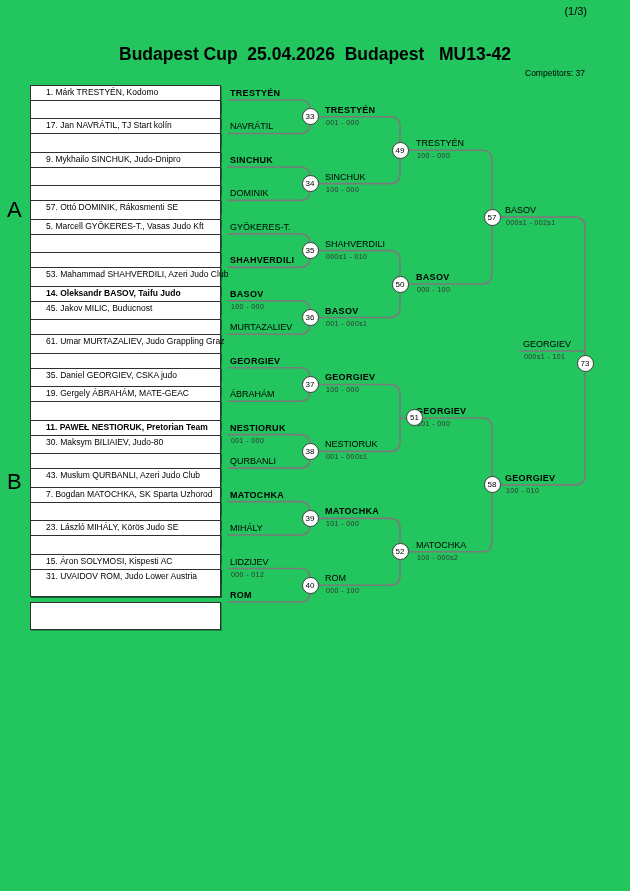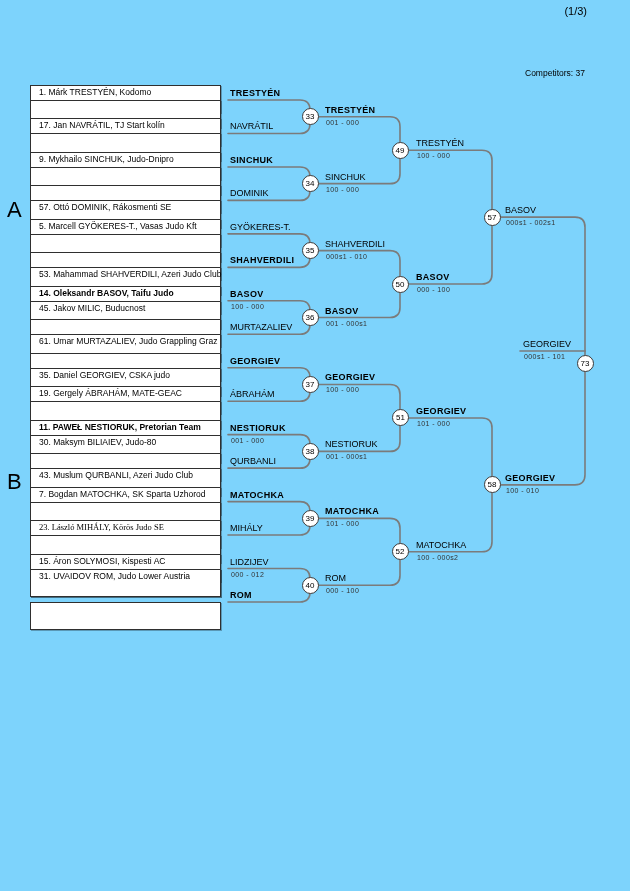--- a/index.html
+++ b/index.html
@@ -1,40 +1,41 @@
 <!DOCTYPE html>
 <html><head>
 <meta charset="utf-8">
 <style>
   html,body{margin:0;padding:0;background:#fff;}
-  #page{position:relative;width:630px;height:891px;background:#7dd3fc;overflow:hidden;
+  #page{position:relative;width:630px;height:891px;background:#22c55e;overflow:hidden;
         font-family:"Liberation Sans","DejaVu Sans",sans-serif;color:#000;}
   .page-ind{position:absolute;top:5px;right:43px;font-size:11px;}
   .title{position:absolute;top:44px;left:0;width:100%;text-align:center;
          font-size:17.5px;font-weight:bold;white-space:pre;}
   .competitors{position:absolute;top:68px;right:45px;font-size:8.5px;}
   .secletter{position:absolute;left:7px;font-size:22px;}
   svg.lines{position:absolute;left:0;top:0;}
   .box{position:absolute;left:30px;width:191px;height:28px;box-sizing:border-box;
        border:1px solid #2f2f2f;background:#fff;box-shadow:1px 1px 0 rgba(0,0,0,.28);
-       font-size:8.5px;line-height:13px;padding-left:8px;white-space:nowrap;}
+       font-size:8.5px;line-height:13px;padding-left:15px;white-space:nowrap;}
   .box.b{font-weight:bold;}
   .wl{position:absolute;height:11px;font-size:9px;line-height:11px;white-space:nowrap;}
   .wl.b{font-weight:bold;letter-spacing:.3px;}
   .sc{position:absolute;height:9px;font-size:7px;line-height:9px;color:#333;
       letter-spacing:.4px;white-space:nowrap;}
   .mc{position:absolute;width:17px;height:17px;border-radius:50%;background:#fff;
       border:1px solid #3b3b3b;box-sizing:border-box;text-align:center;
       font-size:8px;line-height:15px;}
 </style>
 </head>
 <body>
 
 <div id="page">
   <div class="page-ind">(1/3)</div>
+  <div class="title">Budapest Cup  25.04.2026  Budapest   MU13-42</div>
   <div class="competitors">Competitors: 37</div>
   <div class="secletter" style="top:197px;">A</div>
   <div class="secletter" style="top:469px;">B</div>
   <svg class="lines" width="630" height="891" viewBox="0 0 630 891" id="blines" fill="none" stroke="#7b7b7b" stroke-width="1.6" stroke-linecap="round">
       <path d="M228 100 H300 Q310 100 310 110 L310 116.73335"></path>
       <path d="M228 133.4667 H300 Q310 133.4667 310 123.4667 L310 116.73335"></path>
       <path d="M228 166.9334 H300 Q310 166.9334 310 176.9334 L310 183.66675"></path>
       <path d="M228 200.4001 H300 Q310 200.4001 310 190.4001 L310 183.66675"></path>
       <path d="M228 233.8668 H300 Q310 233.8668 310 243.8668 L310 250.60015"></path>
       <path d="M228 267.3335 H300 Q310 267.3335 310 257.3335 L310 250.60015"></path>
@@ -84,21 +85,21 @@
       <div class="box" style="top: 353px;"></div>
       <div class="box" style="top: 368px;">35. Daniel GEORGIEV, CSKA judo</div>
       <div class="box" style="top: 386px;">19. Gergely ÁBRAHÁM, MATE-GEAC</div>
       <div class="box" style="top: 401px;"></div>
       <div class="box b" style="top: 420px;">11. PAWEŁ NESTIORUK, Pretorian Team</div>
       <div class="box" style="top: 435px;">30. Maksym BILIAIEV, Judo-80</div>
       <div class="box" style="top: 453px;"></div>
       <div class="box" style="top: 468px;">43. Muslum QURBANLI, Azeri Judo Club</div>
       <div class="box" style="top: 487px;">7. Bogdan MATOCHKA, SK Sparta Uzhorod</div>
       <div class="box" style="top: 502px;"></div>
-      <div class="box" style="top: 520px; font-family: Liberation Serif, serif;">23. László MIHÁLY, Körös Judo SE</div>
+      <div class="box" style="top: 520px;">23. László MIHÁLY, Körös Judo SE</div>
       <div class="box" style="top: 535px;"></div>
       <div class="box" style="top: 554px;">15. Áron SOLYMOSI, Kispesti AC</div>
       <div class="box b" style="top: 569px;">37. Arslan LIDZIJEV, SK Yawara</div>
       <div class="box" style="top: 569px;">31. UVAIDOV ROM, Judo Lower Austria</div>
       <div class="box" style="top: 602px;"></div>
       <div class="wl b" style="left: 230px; top: 88px;">TRESTYÉN</div>
       <div class="wl" style="left: 230px; top: 121.467px;">NAVRÁTIL</div>
       <div class="wl b" style="left: 230px; top: 154.933px;">SINCHUK</div>
       <div class="wl" style="left: 230px; top: 188.4px;">DOMINIK</div>
       <div class="wl" style="left: 230px; top: 221.867px;">GYÖKERES-T.</div>
@@ -149,19 +150,19 @@
       <div class="mc" style="left: 301.5px; top: 108.233px;">33</div>
       <div class="mc" style="left: 301.5px; top: 175.167px;">34</div>
       <div class="mc" style="left: 301.5px; top: 242.1px;">35</div>
       <div class="mc" style="left: 301.5px; top: 309.034px;">36</div>
       <div class="mc" style="left: 301.5px; top: 375.967px;">37</div>
       <div class="mc" style="left: 301.5px; top: 442.9px;">38</div>
       <div class="mc" style="left: 301.5px; top: 509.834px;">39</div>
       <div class="mc" style="left: 301.5px; top: 576.767px;">40</div>
       <div class="mc" style="left: 391.5px; top: 141.7px;">49</div>
       <div class="mc" style="left: 391.5px; top: 275.567px;">50</div>
-      <div class="mc" style="left: 392px; top: 409.434px;">51</div>
+      <div class="mc" style="left: 406px; top: 409.434px;">51</div>
       <div class="mc" style="left: 391.5px; top: 543.3px;">52</div>
       <div class="mc" style="left: 483.5px; top: 208.633px;">57</div>
       <div class="mc" style="left: 483.5px; top: 476.367px;">58</div>
       <div class="mc" style="left: 576.5px; top: 342.5px; margin-top: 12px;">73</div>
     </div>
 </div>
 
 </body></html>

